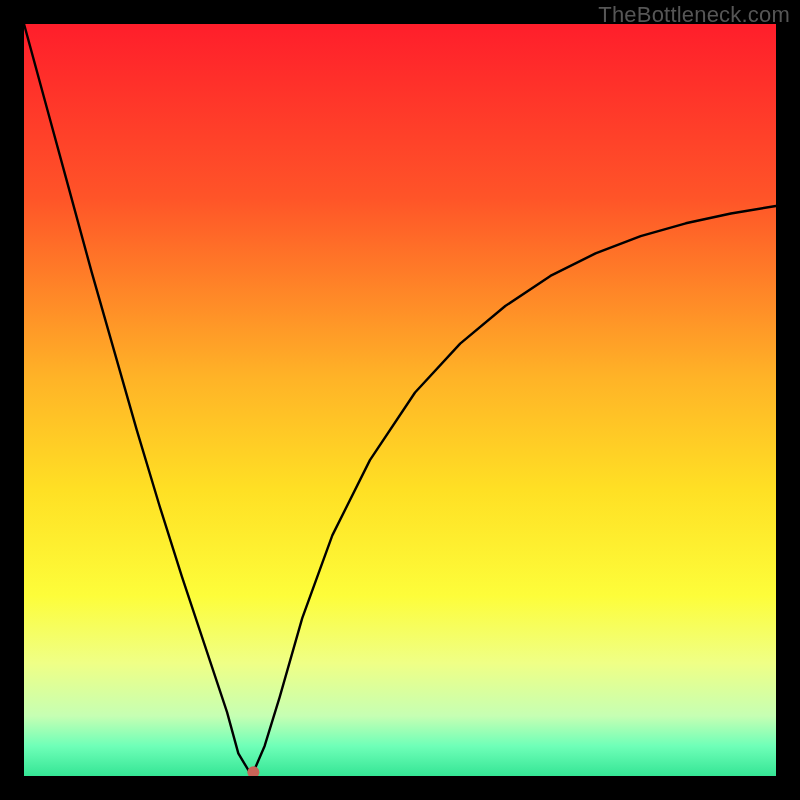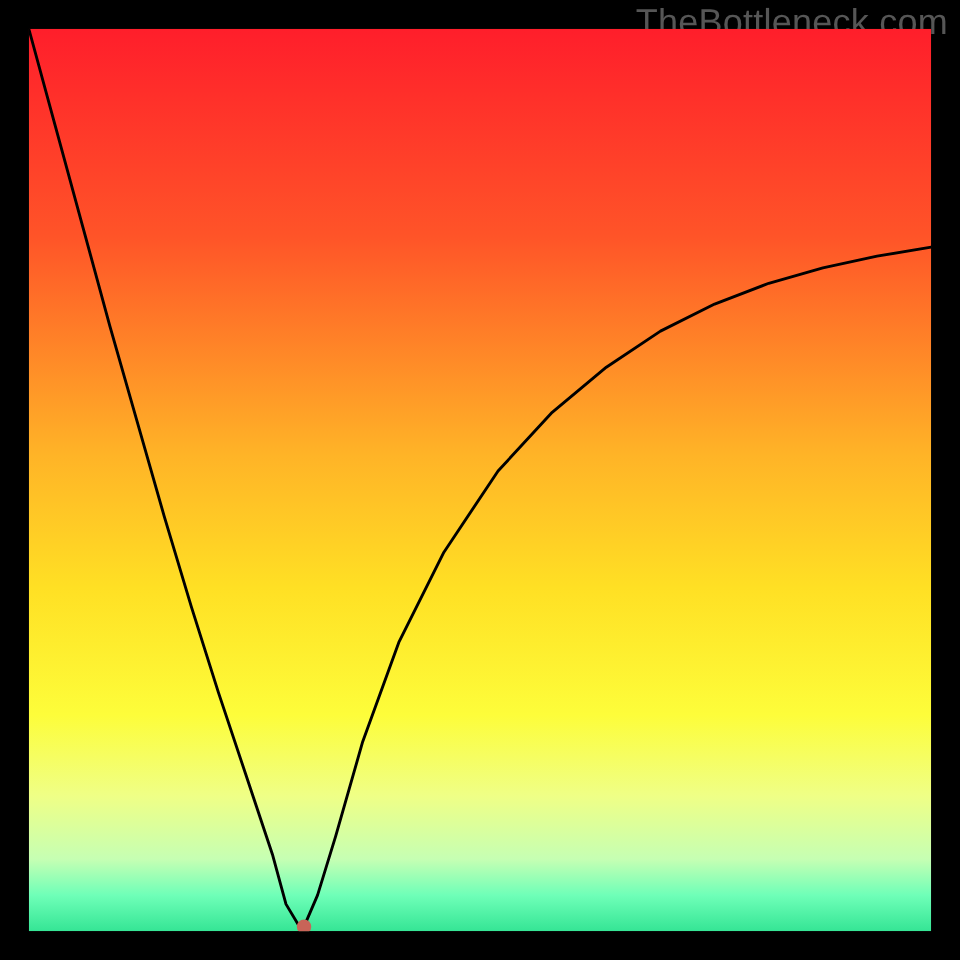--- a/index.html
+++ b/index.html
@@ -15,21 +15,21 @@
     position: relative;
     width: 800px;
     height: 800px;
     background: #000;
   }
   .watermark {
     position: absolute;
     top: 2px;
     right: 10px;
     color: #565656;
-    font-size: 30px;
+    font-size: 22px;
     font-weight: 500;
     letter-spacing: 0.2px;
     user-select: none;
   }
   svg.plot {
     position: absolute;
     top: 24px;
     left: 24px;
     width: 752px;
     height: 752px;

